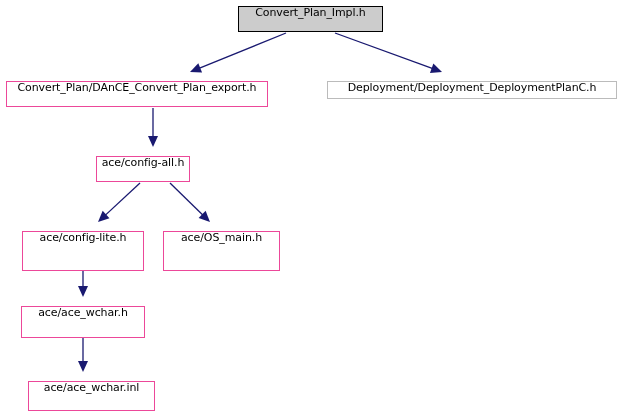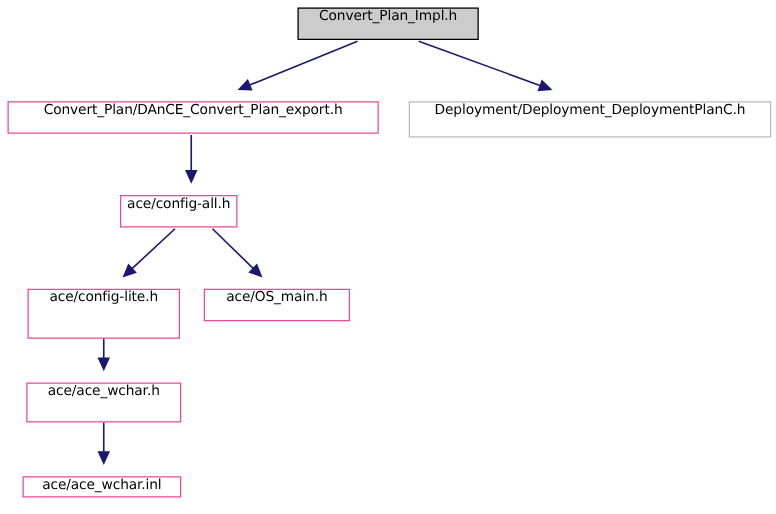--- a/index.html
+++ b/index.html
@@ -80,36 +80,36 @@
       <g>
         <line x1="83" y1="333" x2="83" y2="363" stroke="#191970" stroke-width="1.3"></line>
         <polygon points="83,372 78,361 88,361" fill="#191970"></polygon>
       </g>
     </svg>
 
   <div id="node-layer">
       <div class="node filled" style="left: 238px; top: 6px; width: 145px; height: 26px;">
         <span class="node-label">Convert_Plan_Impl.h</span>
       </div>
-      <div class="node" style="left: 6px; top: 81px; width: 297px; height: 26px;">
+      <div class="node" style="left: 6px; top: 81px; width: 262px; height: 26px;">
         <span class="node-label">Convert_Plan/DAnCE_Convert_Plan_export.h</span>
       </div>
-      <div class="node muted" style="left: 327px; top: 81px; width: 290px; height: 29px;">
+      <div class="node muted" style="left: 327px; top: 81px; width: 290px; height: 18px;">
         <span class="node-label">Deployment/Deployment_DeploymentPlanC.h</span>
       </div>
       <div class="node" style="left: 96px; top: 156px; width: 94px; height: 26px;">
         <span class="node-label">ace/config-all.h</span>
       </div>
       <div class="node" style="left: 22px; top: 231px; width: 122px; height: 40px;">
         <span class="node-label">ace/config-lite.h</span>
       </div>
-      <div class="node" style="left: 163px; top: 231px; width: 117px; height: 26px;">
+      <div class="node" style="left: 163px; top: 231px; width: 117px; height: 40px;">
         <span class="node-label">ace/OS_main.h</span>
       </div>
       <div class="node" style="left: 21px; top: 306px; width: 124px; height: 32px;">
         <span class="node-label">ace/ace_wchar.h</span>
       </div>
-      <div class="node" style="left: 18px; top: 381px; width: 127px; height: 17px;">
+      <div class="node" style="left: 28px; top: 381px; width: 127px; height: 30px;">
         <span class="node-label">ace/ace_wchar.inl</span>
       </div>
     </div>
 
 </div>
 
 </body></html>

